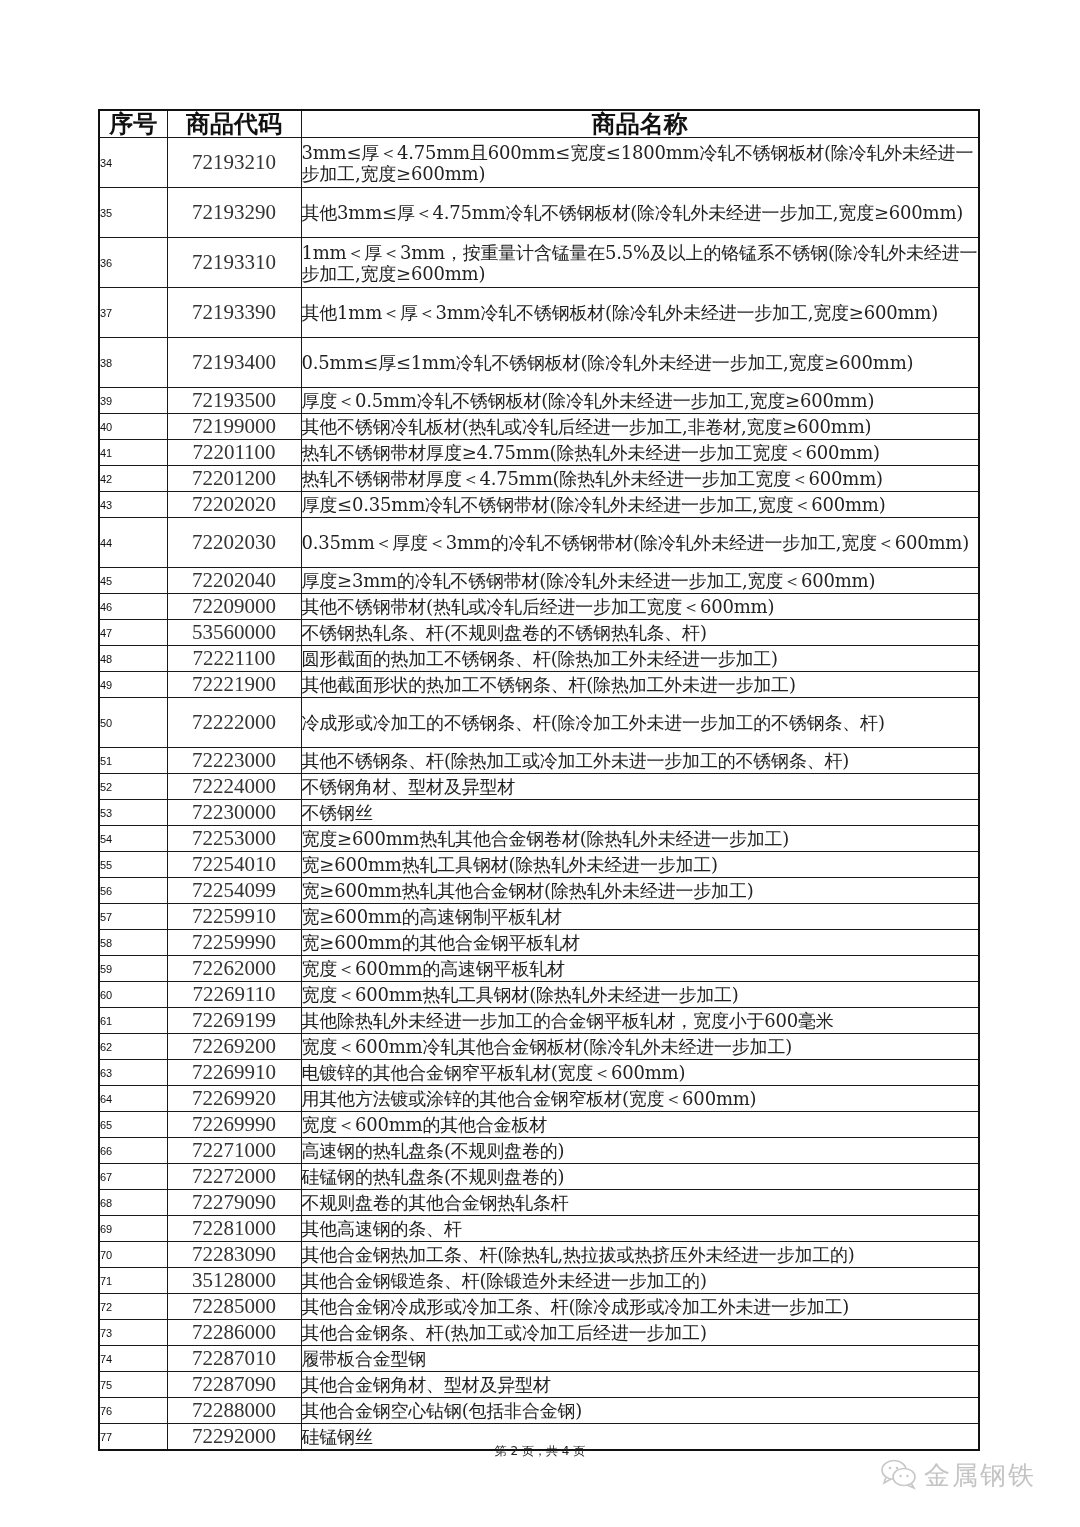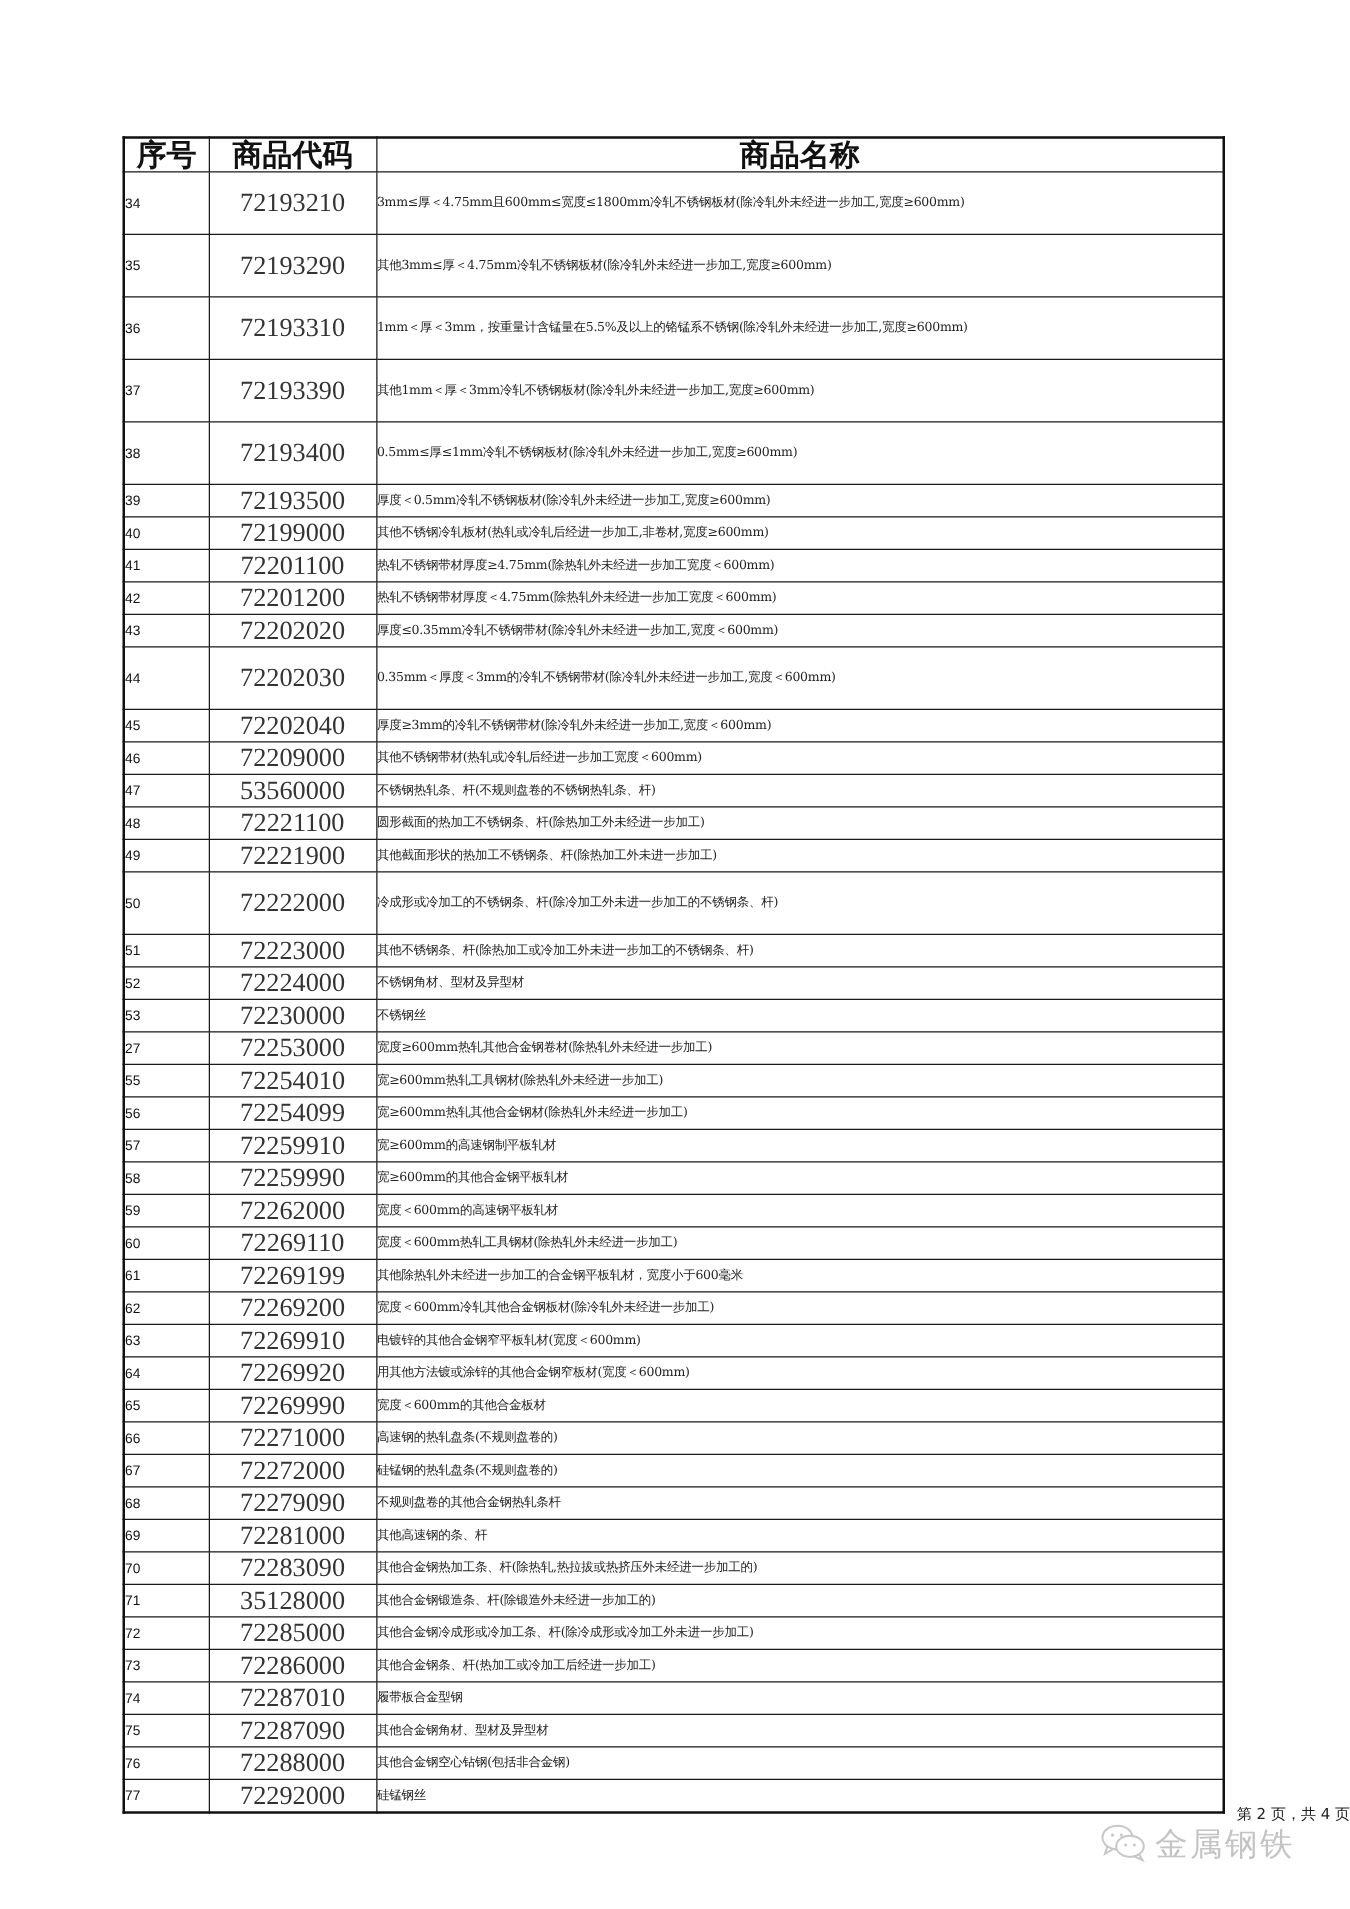--- a/index.html
+++ b/index.html
@@ -12,25 +12,25 @@
   table.goods col.c-code { width: 134px; }
   table.goods col.c-name { width: 678px; }
   table.goods th, table.goods td { border: 1.5px solid #1a1a1a; padding: 0; vertical-align: middle; }
   table.goods th { height: 26px; font-family: "DejaVu Sans", "Liberation Sans", sans-serif;
     font-weight: bold; font-size: 24px; text-align: center; line-height: 24px; color: #111; }
   td.idx { font-family: "Liberation Sans", "DejaVu Sans", sans-serif;
     font-size: 11px; color: #111; }
   td.code { text-align: center; font-family: "Liberation Serif", "DejaVu Serif", serif;
     font-size: 21px; color: #333; }
   td.name { text-align: left; padding-left: 5px; padding-right: 4px;
-    font-family: "DejaVu Serif", "Liberation Serif", serif; font-size: 10px;
+    font-family: "DejaVu Serif", "Liberation Serif", serif; font-size: 18px;
     line-height: 21px; color: #222; letter-spacing: -0.2px; }
   tr.h1 td { height: 24px; }
   tr.h2 td { height: 49px; }
-  .footer { position: absolute; left: 0; width: 1080px; top: 1443px; text-align: right;
+  .footer { position: absolute; left: 0; width: 1080px; top: 1443px; text-align: center;
     font-family: "DejaVu Sans", "Liberation Sans", sans-serif; font-size: 12px; color: #222; }
   .watermark { position: absolute; left: 880px; top: 1458px; display: flex; 
     gap: 6px; color: #bdbdbd; }
   .watermark .wm-text { font-family: "DejaVu Sans", "Liberation Sans", sans-serif; font-size: 26px;
     letter-spacing: 2px; color: #c4c4c4; }
 </style>
 </head>
 <body>
 
 <div class="page">
@@ -142,21 +142,21 @@
           <td class="idx">52</td>
           <td class="code">72224000</td>
           <td class="name">不锈钢角材、型材及异型材</td>
         </tr>
         <tr class="h1">
           <td class="idx">53</td>
           <td class="code">72230000</td>
           <td class="name">不锈钢丝</td>
         </tr>
         <tr class="h1">
-          <td class="idx">27</td>
+          <td class="idx">54</td>
           <td class="code">72253000</td>
           <td class="name">宽度≥600mm热轧其他合金钢卷材(除热轧外未经进一步加工)</td>
         </tr>
         <tr class="h1">
           <td class="idx">55</td>
           <td class="code">72254010</td>
           <td class="name">宽≥600mm热轧工具钢材(除热轧外未经进一步加工)</td>
         </tr>
         <tr class="h1">
           <td class="idx">56</td>

